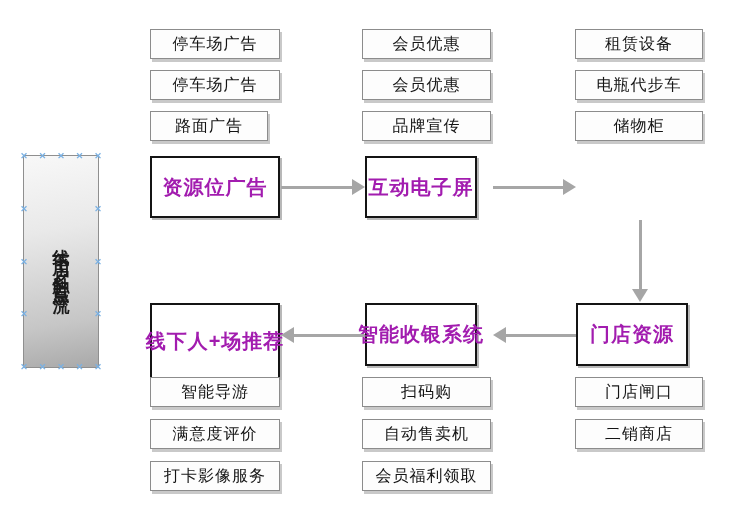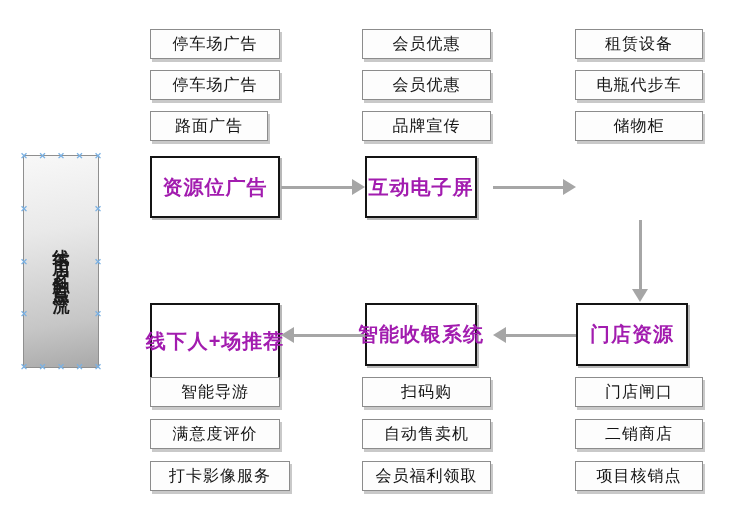--- a/index.html
+++ b/index.html
@@ -114,42 +114,39 @@
   <div class="fbox" style="left:576px;top:303px;height:63px">
     <span>门店资源</span>
     </div>
 
   <div class="sbox" style="left:150px;top:377px;width:130px">
     <span>智能导游</span>
     </div>
   <div class="sbox" style="left:150px;top:419px;width:130px">
     <span>满意度评价</span>
     </div>
-  <div class="sbox" style="left:150px;top:461px;width:140px">
+  <div class="sbox" style="left:150px;top:461px;width:130px">
     <span>打卡影像服务</span>
     </div>
 
   <div class="sbox" style="left:362px;top:377px;width:129px">
     <span>扫码购</span>
     </div>
   <div class="sbox" style="left:362px;top:419px;width:129px">
     <span>自动售卖机</span>
     </div>
   <div class="sbox" style="left:362px;top:461px;width:129px">
     <span>会员福利领取</span>
     </div>
 
   <div class="sbox" style="left:575px;top:377px">
     <span>门店闸口</span>
     </div>
   <div class="sbox" style="left:575px;top:419px">
     <span>二销商店</span>
-    </div>
-  <div class="sbox" style="left:575px;top:461px">
-    <span>项目核销点</span>
     </div>
 
   <div class="arrow ar-right" style="left:281px;top:179px;width:84px">
     <span class="line" style="width:71px"></span>
     <span class="head"></span>
   </div>
   <div class="arrow ar-right" style="left:493px;top:179px;width:83px">
     <span class="line" style="width:70px"></span>
     <span class="head"></span>
   </div>

